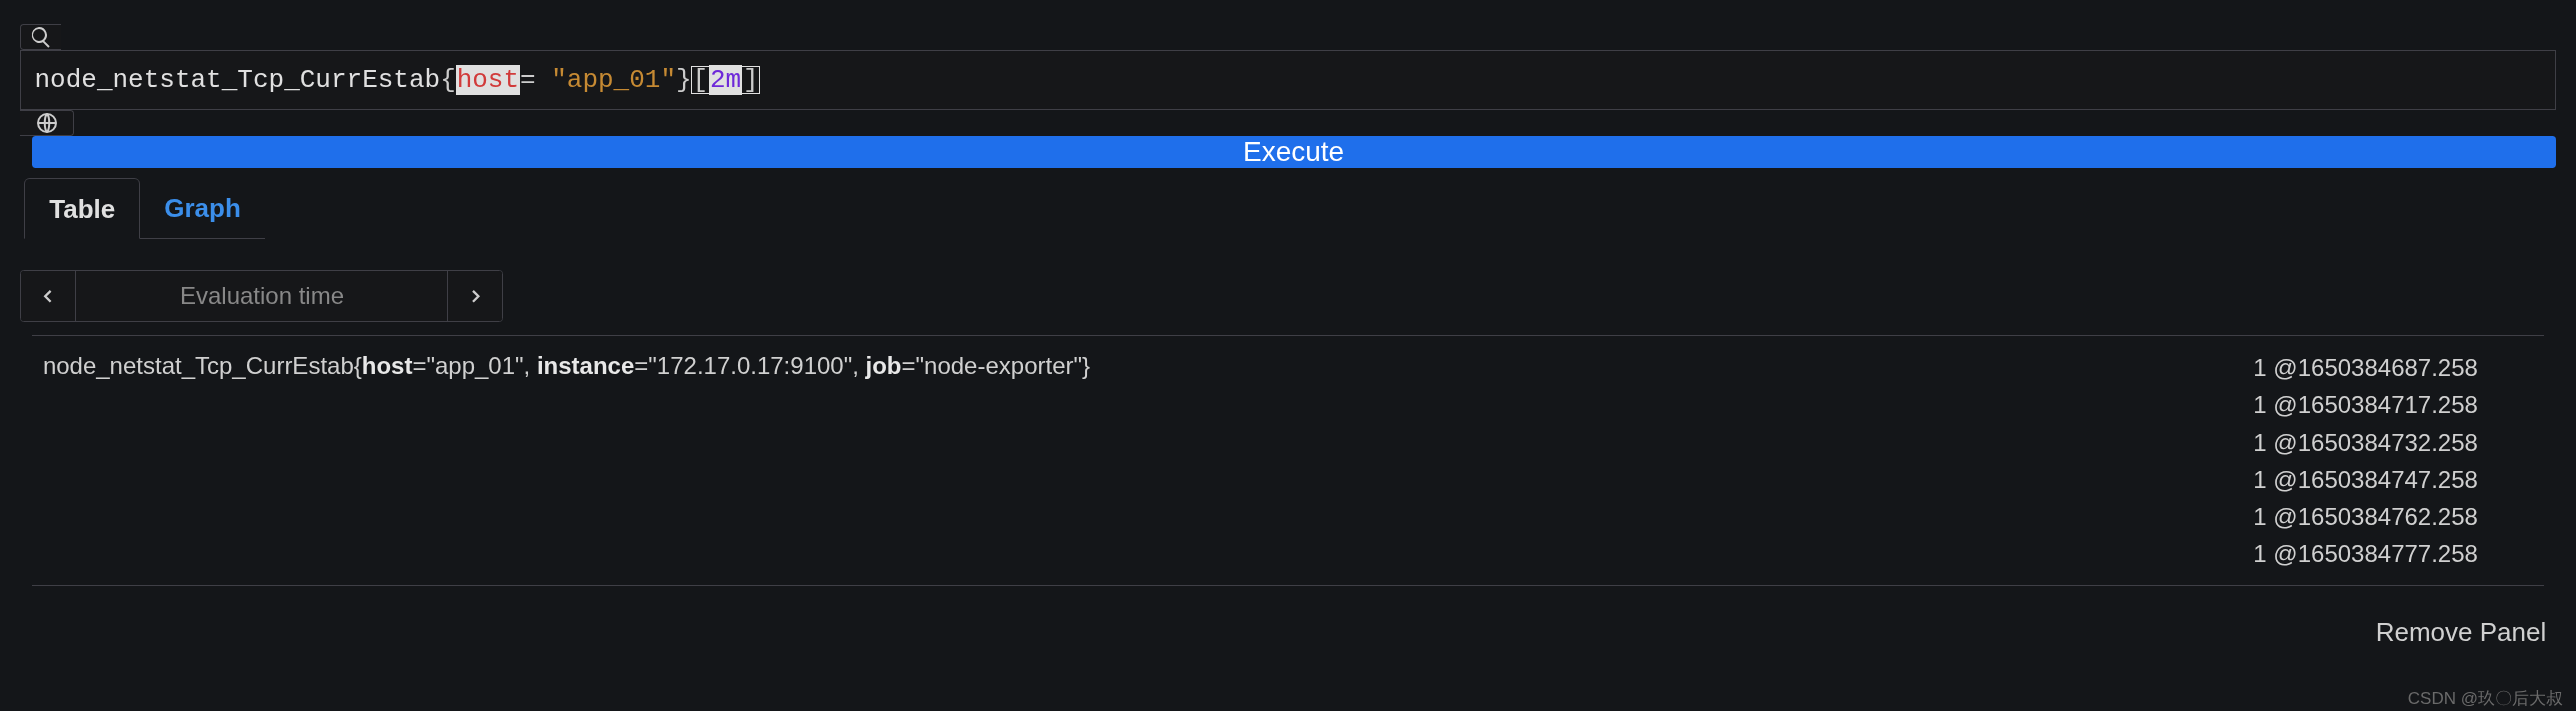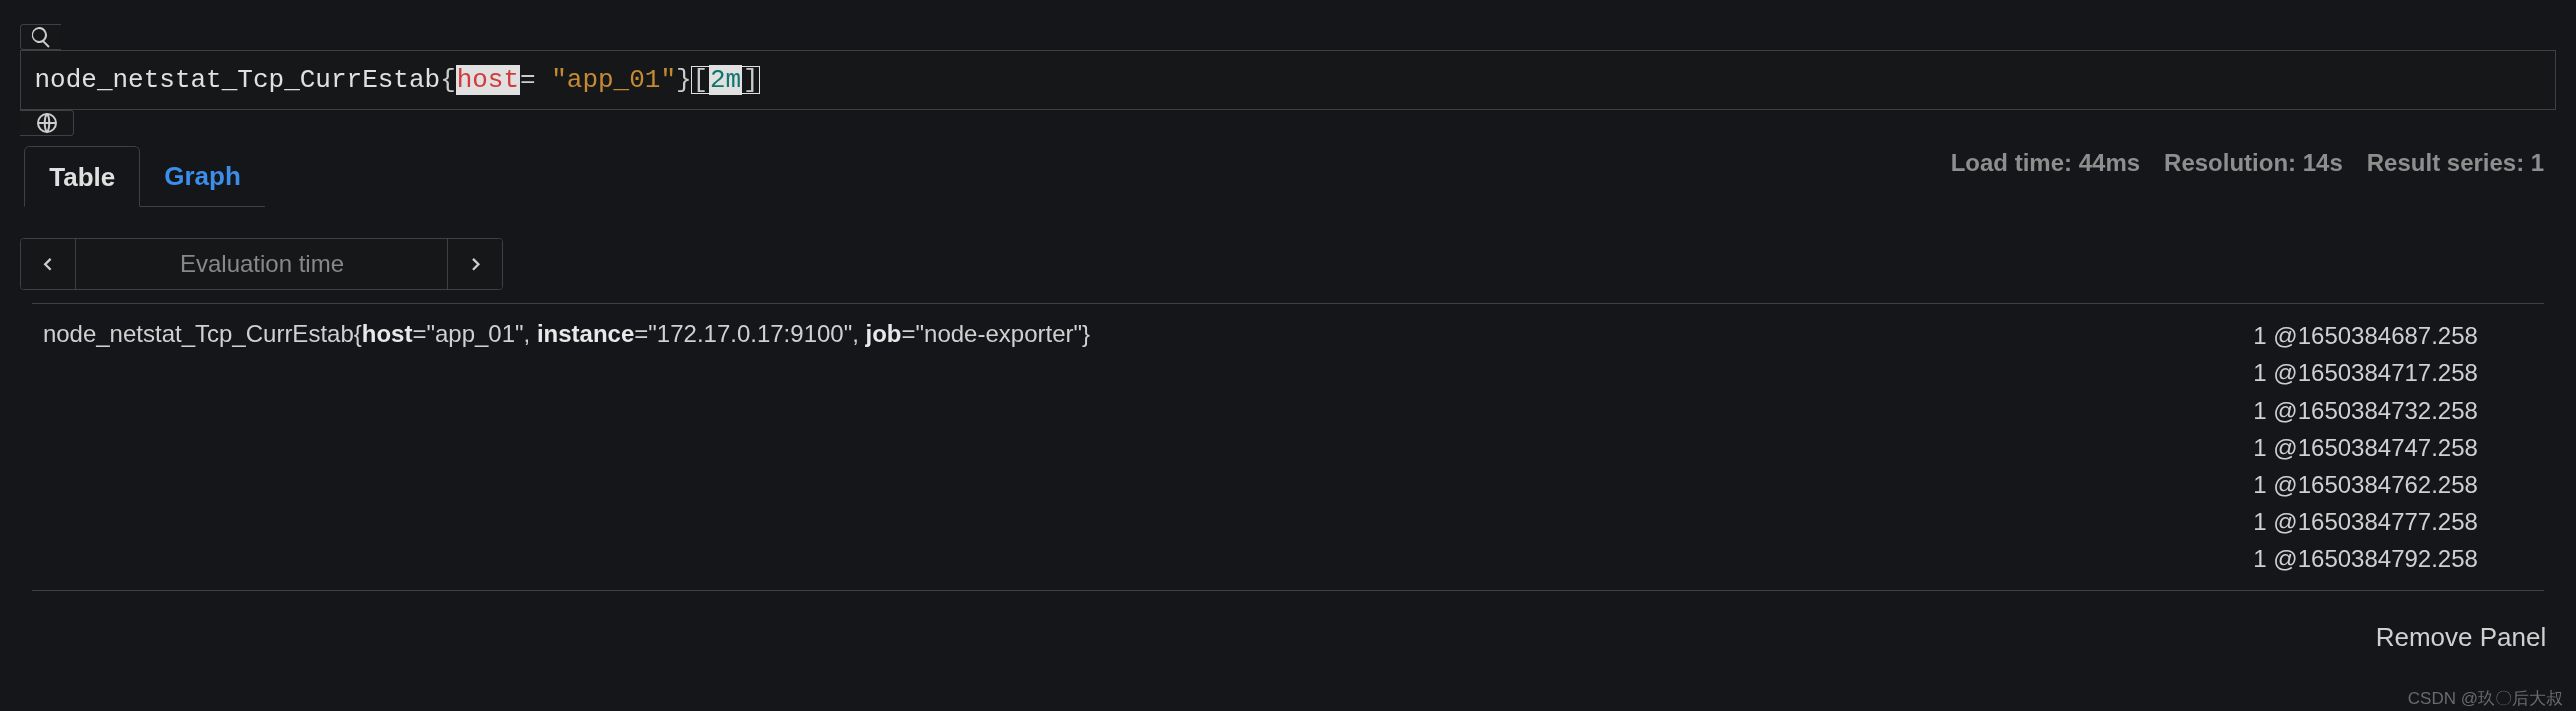--- a/index.html
+++ b/index.html
@@ -41,21 +41,21 @@
     font-size: 26px;
     color: #cccccc;
     min-height: 60px;
   }
   .tok-metric { color: #e0e0e0; }
   .tok-host  { background:#e0e0e0; color:#d13a3a; padding:0 0.9px; }
   .tok-eq    { color:#cccccc; }
   .tok-str   { color:#c68a33; }
   .tok-brace { color:#cccccc; }
   .tok-brack { color:#cccccc; }
-  .tok-dur   { background:#e0e0e0; color:#0f766e; padding:0 0.9px; }
+  .tok-dur   { background:#e0e0e0; color:#6d28d9; padding:0 0.9px; }
   .cursor-box { display:inline-block; outline:0.9px solid #e0e0e0; padding:0 0.9px; line-height:1; }
   .globe-btn {
     width: 54px;
     border: 0.9px solid #3f3f46;
     border-left: none;
     display:flex; align-items:center; justify-content:center;
     background:#161719;
     border-radius: 0 3.7px 3.7px 0;
   }
   .globe-btn svg { width:24px; height:24px; fill:none; stroke:#cccccc; stroke-width:2; }
@@ -201,33 +201,29 @@
       <span class="cursor-box"><span class="tok-brack">[</span></span>
       <span class="tok-dur">2m</span>
       <span class="cursor-box"><span class="tok-brack">]</span></span>
   </div>
   <div class="globe-btn">
     <svg viewBox="0 0 24 24">
         <circle cx="12" cy="12" r="9"></circle>
         <path d="M3 12h18M12 3c3 3 3 15 0 18M12 3c-3 3-3 15 0 18"></path>
       </svg>
   </div>
+  <button class="execute-btn">Execute</button>
 </div>
 
 <div class="meta-row">
   <div class="tabs">
     <div class="tab active">Table</div>
     <div class="tab link">Graph</div>
   </div>
   <div class="meta-spacer"></div>
-  <div class="meta-stats">
-    <span>Load time: 44ms</span>
-    <span>Resolution: 14s</span>
-    <span>Result series: 1</span>
-  </div>
 </div>
 
 <div class="content-border"></div>
 
 <div class="time-bar">
   <div class="time-group">
     <button class="chev-btn">
       <svg viewBox="0 0 24 24">
           <polyline points="15 5 8 12 15 19"></polyline>
         </svg>
@@ -243,21 +239,20 @@
 
 <div class="result-box">
   <div class="metric-cell" id="metric-cell">node_netstat_Tcp_CurrEstab{<b>host</b>="app_01", <b>instance</b>="172.17.0.17:9100", <b>job</b>="node-exporter"}</div>
   <div class="value-cell" id="value-cell">
       <div>1 @1650384687.258</div>
       <div>1 @1650384717.258</div>
       <div>1 @1650384732.258</div>
       <div>1 @1650384747.258</div>
       <div>1 @1650384762.258</div>
       <div>1 @1650384777.258</div>
-      <div>1 @1650384792.258</div>
     </div>
 </div>
 
 <div class="footer">
   <span class="remove-link">Remove Panel</span>
 </div>
 
 <div class="watermark">CSDN @玖〇后大叔</div>
 
 

